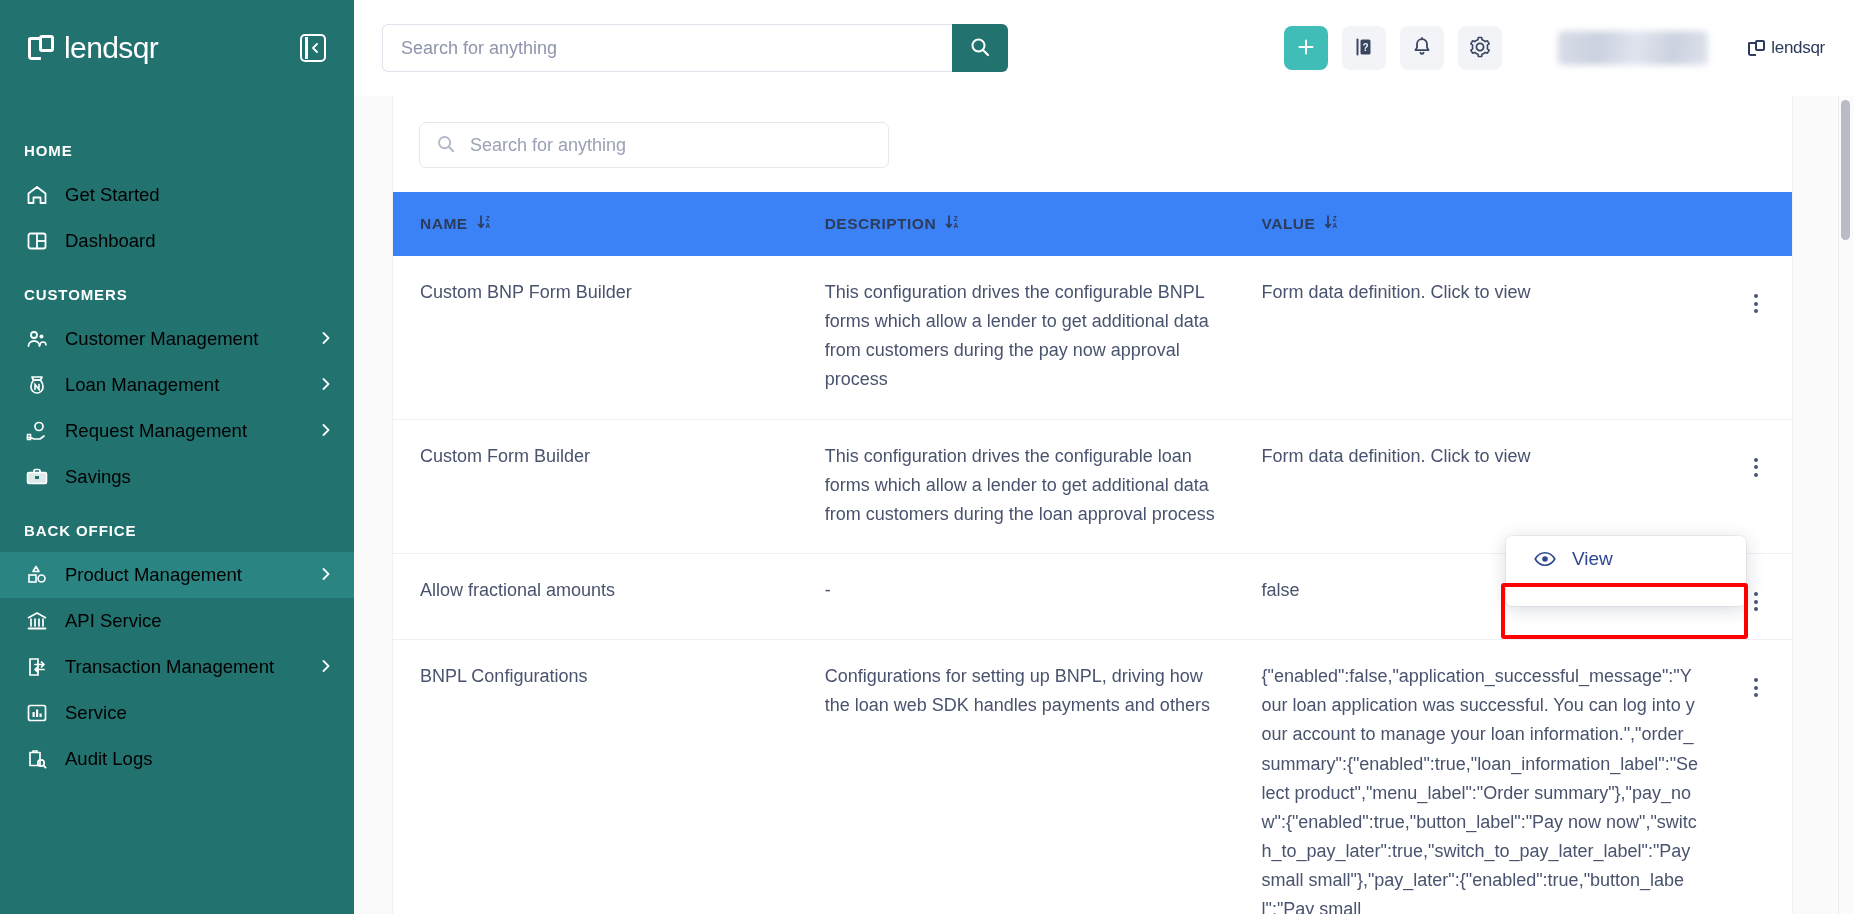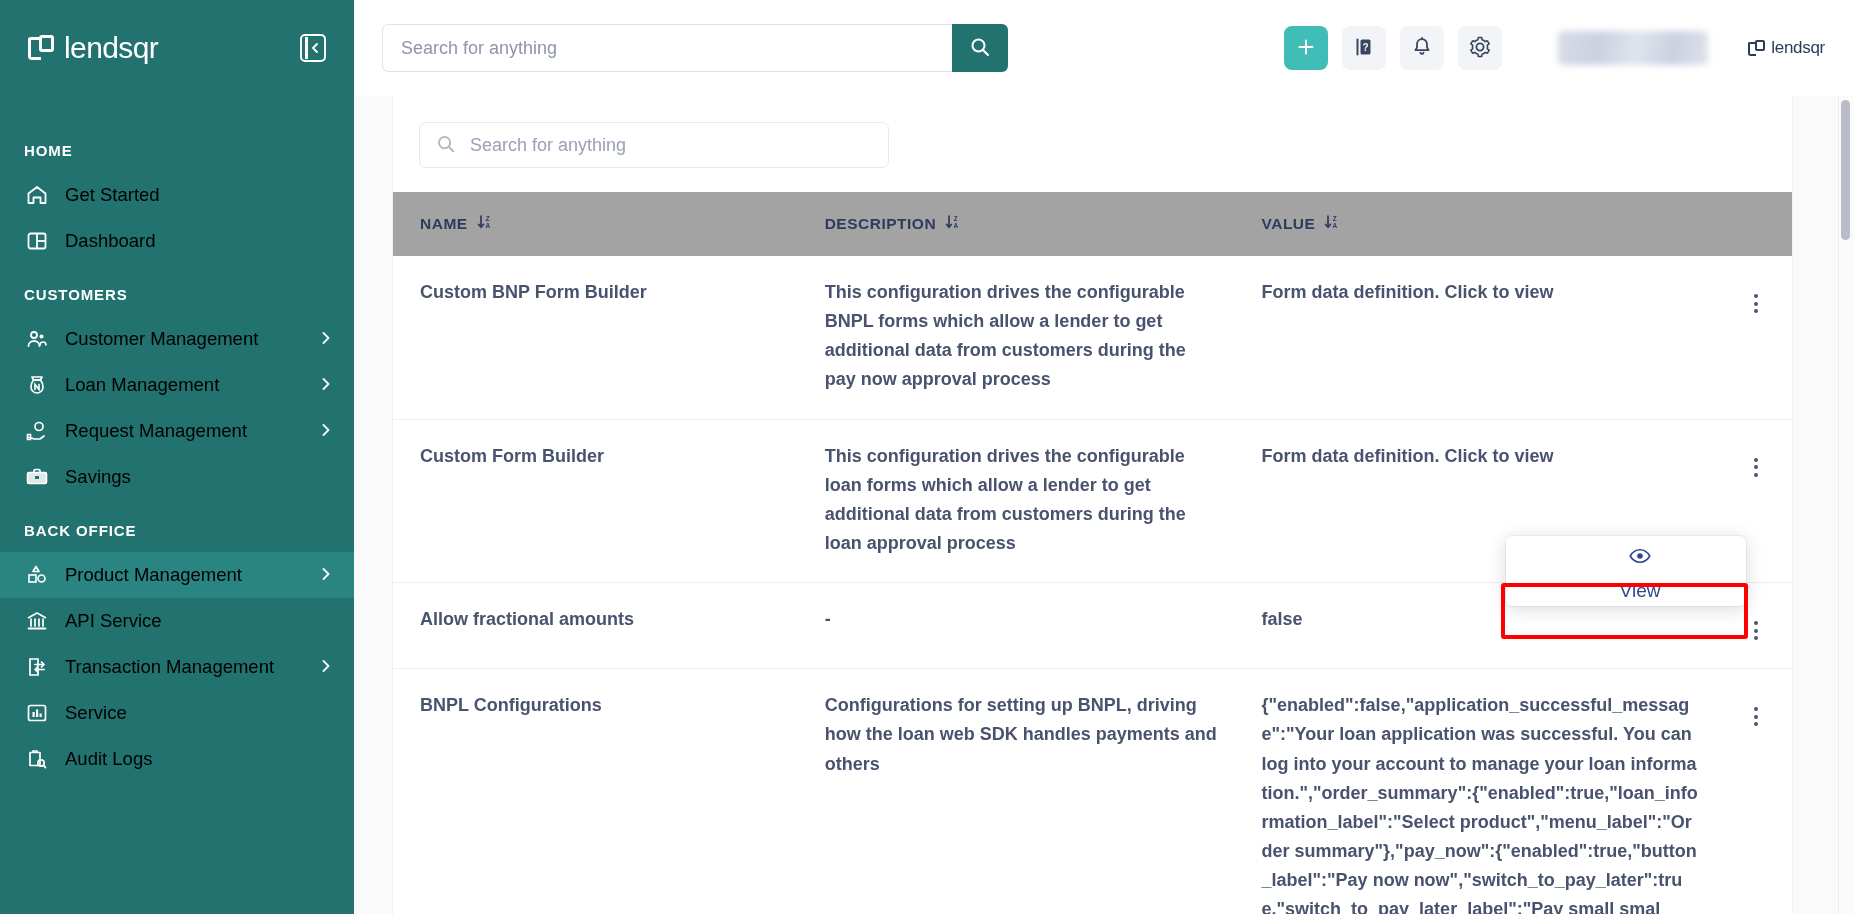--- a/index.html
+++ b/index.html
@@ -151,37 +151,37 @@
     padding: 0 14px 0 50px; font-size: 18px; color:#3a4660;
     font-family: "Liberation Sans", sans-serif; outline:none;
   }
   .tbl-search input::placeholder { color: #9aa1b5; }
   .tbl-search .s-ico {
     position: absolute; left: 17px; top: 12px;
   }
 
   table.grid { width: 100%; border-collapse: collapse; table-layout: fixed; }
   table.grid thead th {
-    background: #a3a3a3;
+    background: #3b82f6;
     text-align: left;
     font-size: 15.5px; font-weight: 700; letter-spacing: .5px;
     color: #2d3b5c;
     padding: 20px 0 20px 0;
     height: 64px;
     vertical-align: middle;
   }
   .th-inner { display: inline-flex; align-items: center; gap: 9px; cursor: pointer; }
   .sort-ico { display:inline-block; }
 
   table.grid td {
     font-size: 18px; color: #49536e; line-height: 1.62;
     vertical-align: top;
     padding: 22px 0 24px 0;
     border-bottom: 1px solid #edeff3;
-    font-weight: 700;
+    font-weight: 400;
   }
   .col-name  { width: 415px; padding-left: 27px !important; }
   .col-desc  { width: 420px; padding-right: 40px !important; }
   .col-value { width: 420px; }
   .col-act   { width: 90px; text-align: right; padding-right: 26px !important; }
 
   th.col-name  { padding-left: 27px !important; }
   th.col-value { }
   .kebab {
     display: inline-flex; flex-direction: column; gap: 3.5px;
@@ -196,23 +196,23 @@
     position: absolute;
     left: 1152px; top: 440px;
     width: 240px;
     background: #ffffff;
     border-radius: 6px;
     box-shadow: 0 3px 18px rgba(20,30,60,.17), 0 0 0 1px rgba(20,30,60,.05);
     padding: 12px 0 12px 0;
     z-index: 40;
   }
   .dd-item {
-    display: flex; align-items: center; gap: 16px;
+    display: flex; align-items: flex-start; gap: 16px;
     height: 46px; padding: 0 0 0 28px;
-    font-size: 19px; color: #2f4890; cursor: pointer; flex-direction: column;
+    font-size: 19px; color: #2f4890; cursor: pointer;
   }
   .dd-item .dd-ico { width: 22px; height: 22px; display:flex;align-items:center;justify-content:center; }
   .dd-highlight {
     position: absolute;
     left: 1147px; top: 487px;
     width: 247px; height: 56px;
     border: 4px solid #ff0000;
     border-radius: 3px;
     z-index: 50;
     pointer-events: none;

